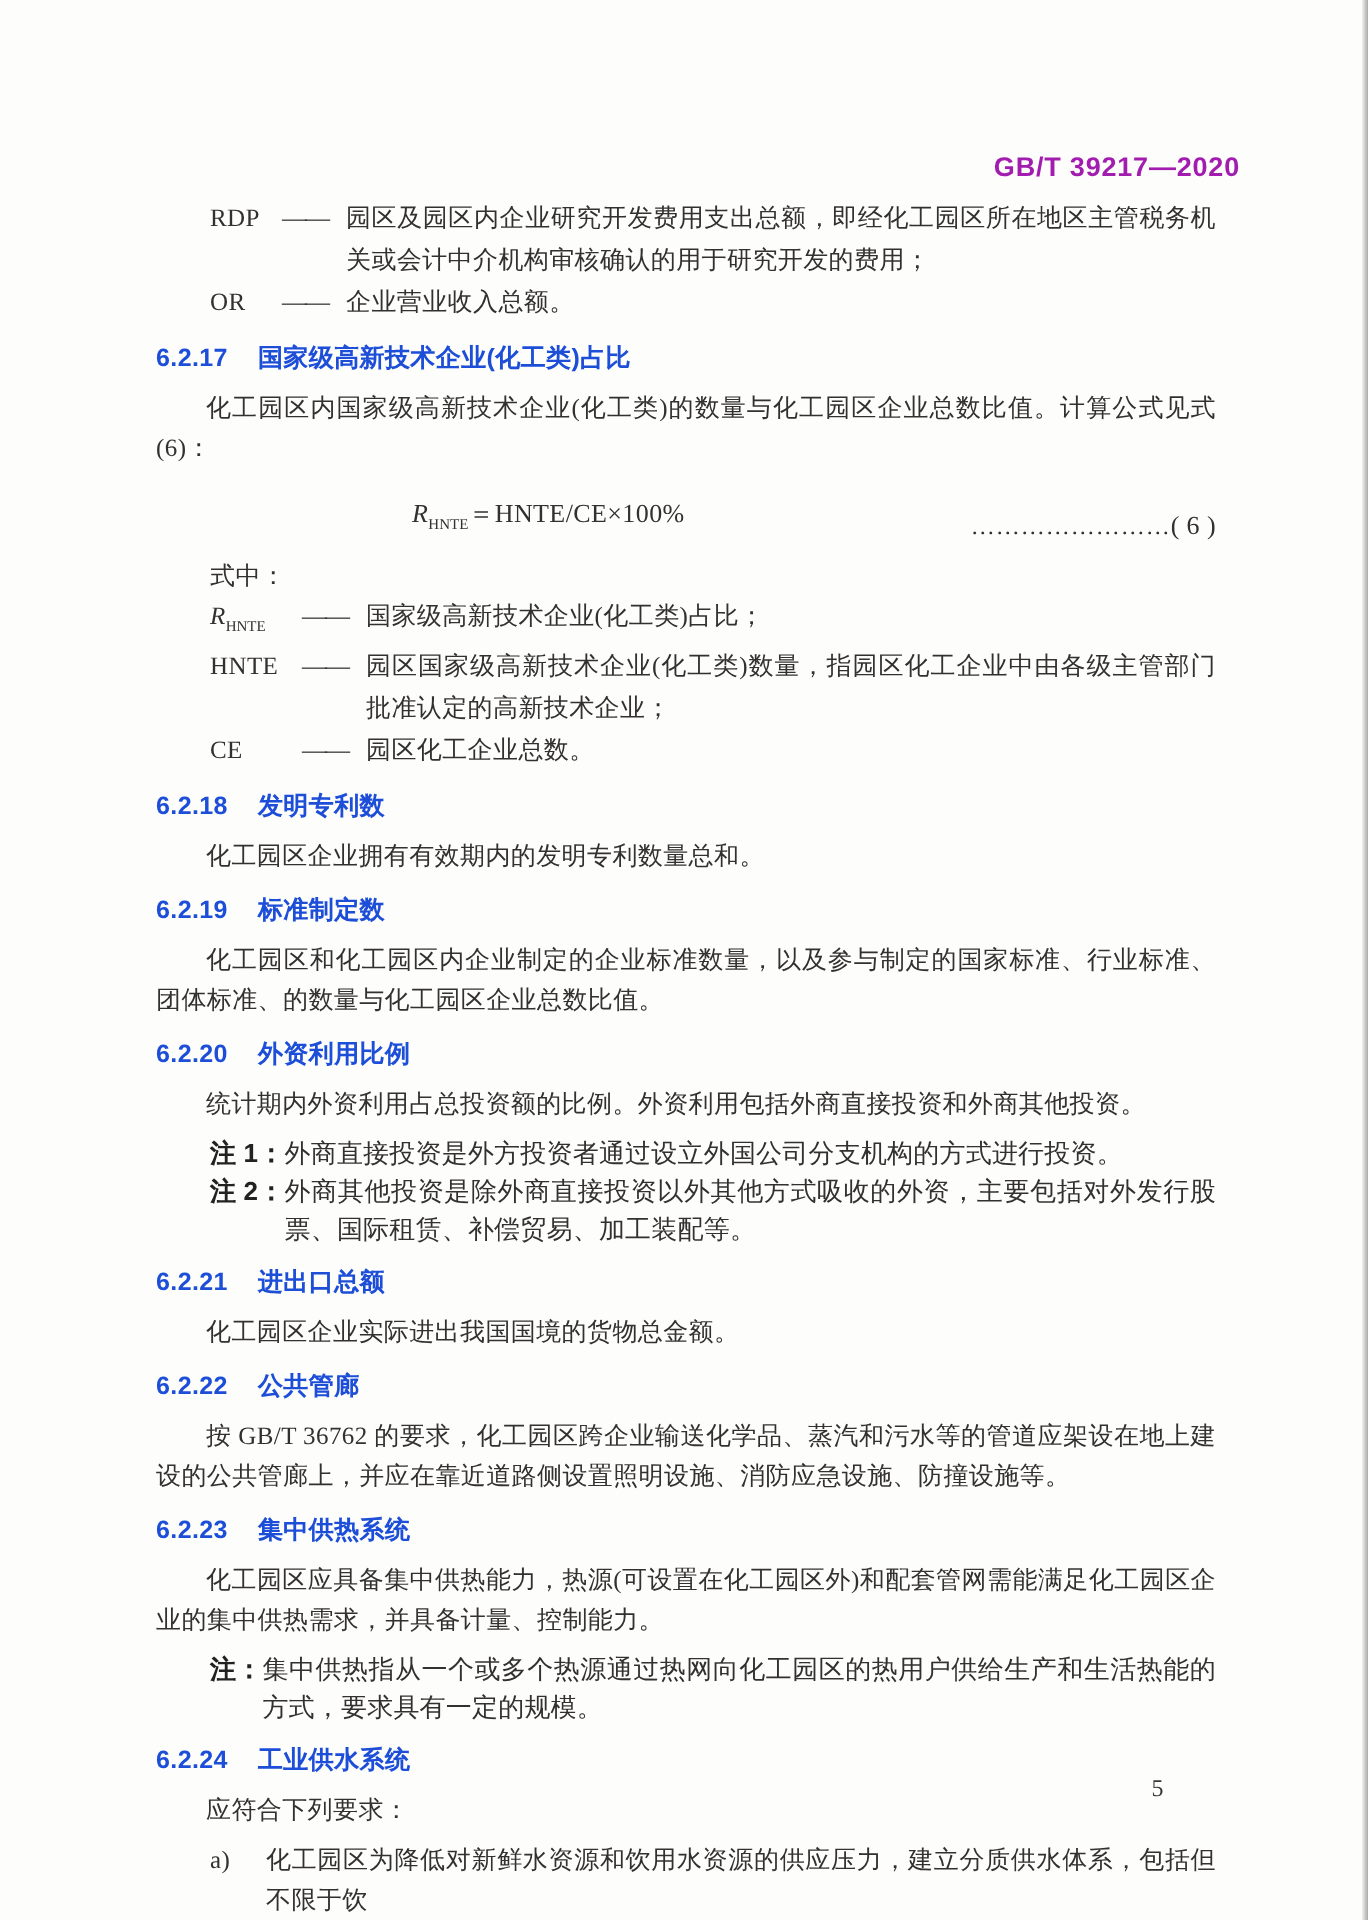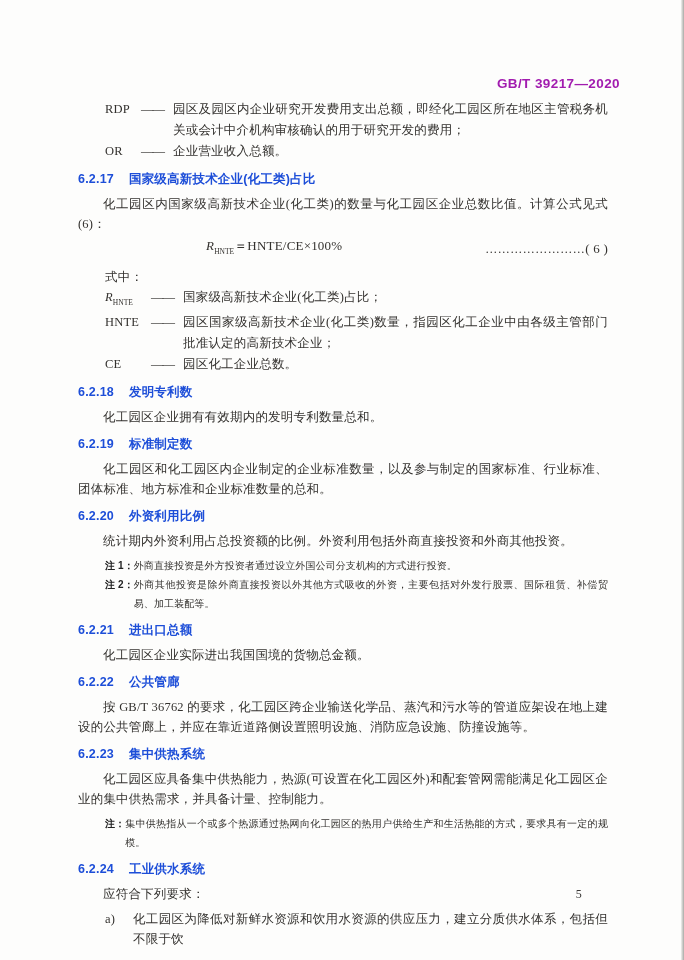--- a/index.html
+++ b/index.html
@@ -23,24 +23,24 @@
   .para.noindent{text-indent:0;margin-left:27px;}
   .def-list{margin-left:27px;line-height:21px;}
   .def-item{display:grid;grid-template-columns:var(--tw,40px) 32px 1fr;align-items:baseline;}
   .def-list.sm{--tw:36px;}
   .def-list.md{--tw:46px;}
   .def-term{white-space:nowrap;}
   .def-dash{letter-spacing:-1px;white-space:nowrap;}
   .def-text{text-align:justify;}
   sub.vsub{font-size:7.5px;letter-spacing:0;}
   .var{font-style:italic;}
-  .formula-row{display:flex;justify-content:space-between;align-items:center;
-    margin-top:2px;padding-left:128px;font-size:13px;}
+  .formula-row{display:flex;justify-content:space-between;align-items:flex-end;
+    margin-top:13px;padding-left:128px;font-size:13px;}
   .formula-dots{letter-spacing:.5px;font-size:12px;white-space:nowrap;}
-  .notes{margin-left:27px;font-size:10px;line-height:19px;letter-spacing:.1px;}
+  .notes{margin-left:27px;font-size:13px;line-height:19px;letter-spacing:.1px;}
   .note{display:flex;align-items:baseline;}
   .note-label{font-family:"Liberation Sans","DejaVu Sans",sans-serif;
     font-weight:700;white-space:nowrap;color:#222;}
   .note-text{text-align:justify;}
   .abc-item{display:grid;grid-template-columns:28px 1fr;margin-left:27px;margin-top:5px;}
   .page-num{position:absolute;right:102px;bottom:56px;font-size:12px;color:#3a3836;}
 </style>
 </head>
 <body>
 
@@ -99,21 +99,21 @@
   <div class="clause">
     <span>6.2.18</span>
     <span>发明专利数</span>
   </div>
   <p class="para">化工园区企业拥有有效期内的发明专利数量总和。</p>
 
   <div class="clause">
     <span>6.2.19</span>
     <span>标准制定数</span>
   </div>
-  <p class="para">化工园区和化工园区内企业制定的企业标准数量，以及参与制定的国家标准、行业标准、团体标准、地方标准和企业标准数量的总和。</p>
+  <p class="para">化工园区和化工园区内企业制定的企业标准数量，以及参与制定的国家标准、行业标准、团体标准、的数量与化工园区企业总数比值。</p>
 
   <div class="clause">
     <span>6.2.20</span>
     <span>外资利用比例</span>
   </div>
   <p class="para">统计期内外资利用占总投资额的比例。外资利用包括外商直接投资和外商其他投资。</p>
   <div class="notes blk">
     <div class="note">
       <span class="note-label">注 1：</span>
       <span class="note-text">外商直接投资是外方投资者通过设立外国公司分支机构的方式进行投资。</span>

